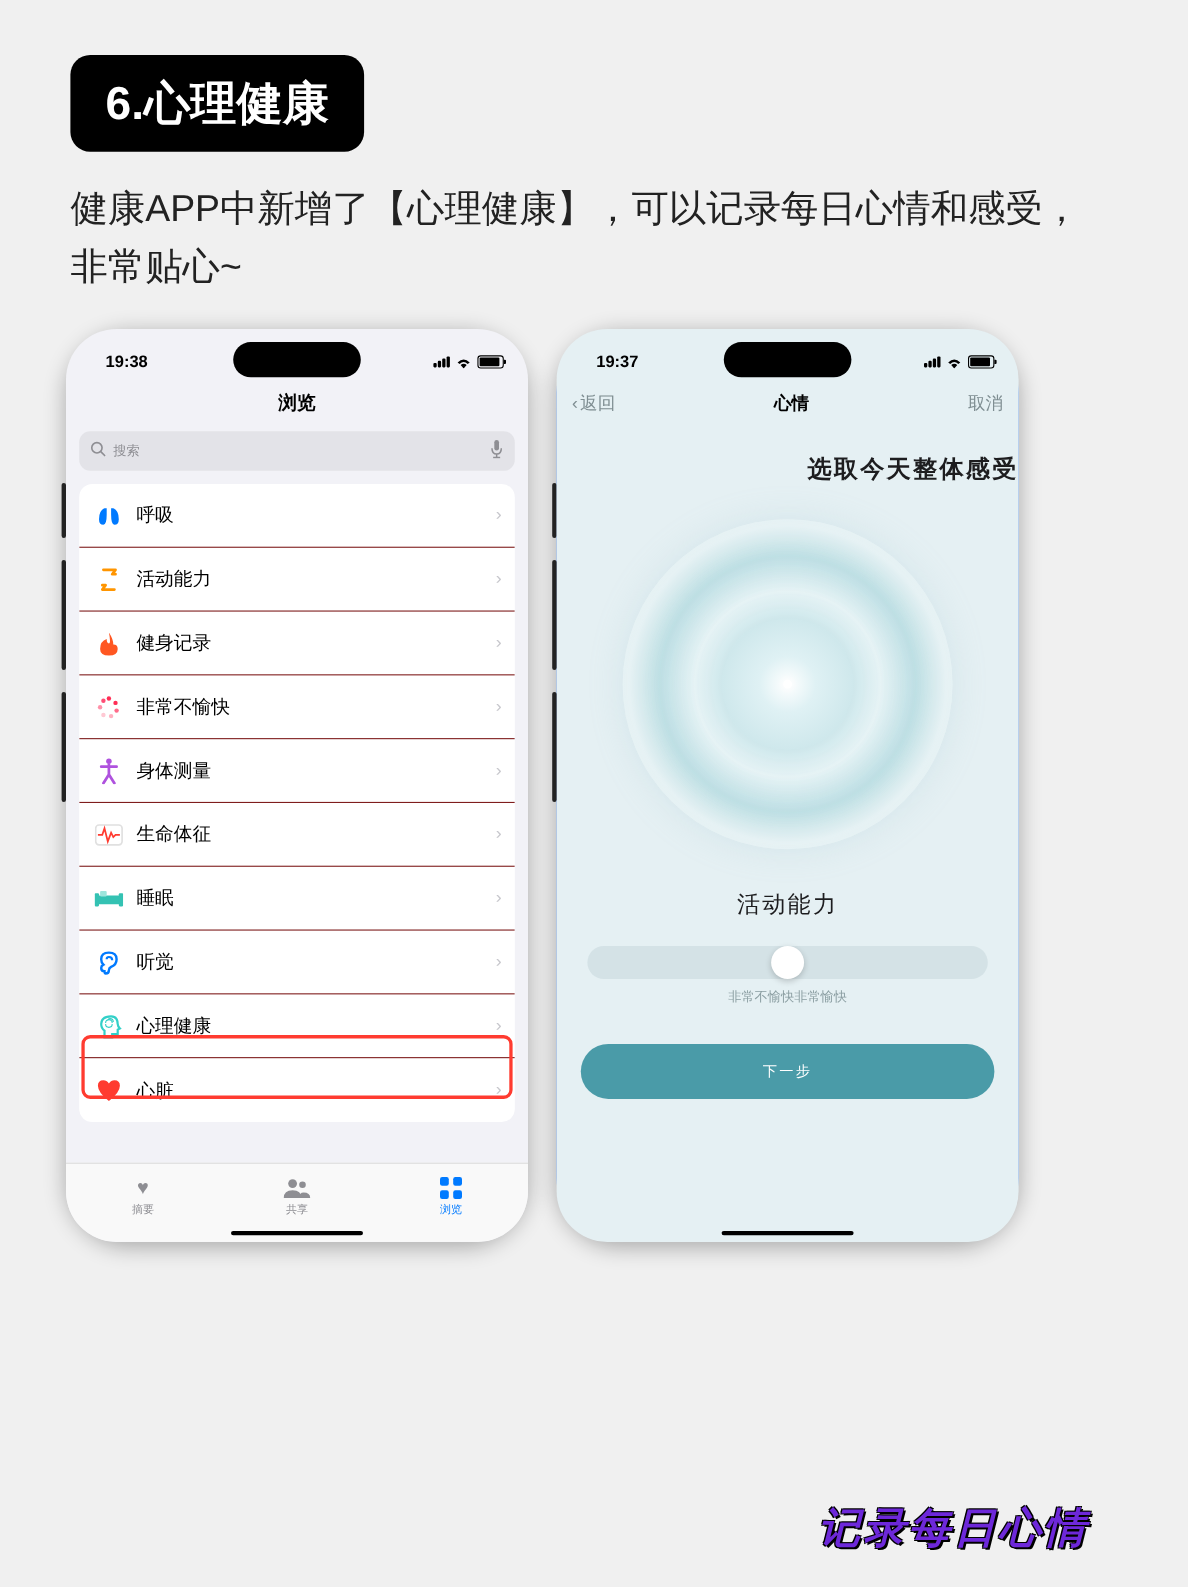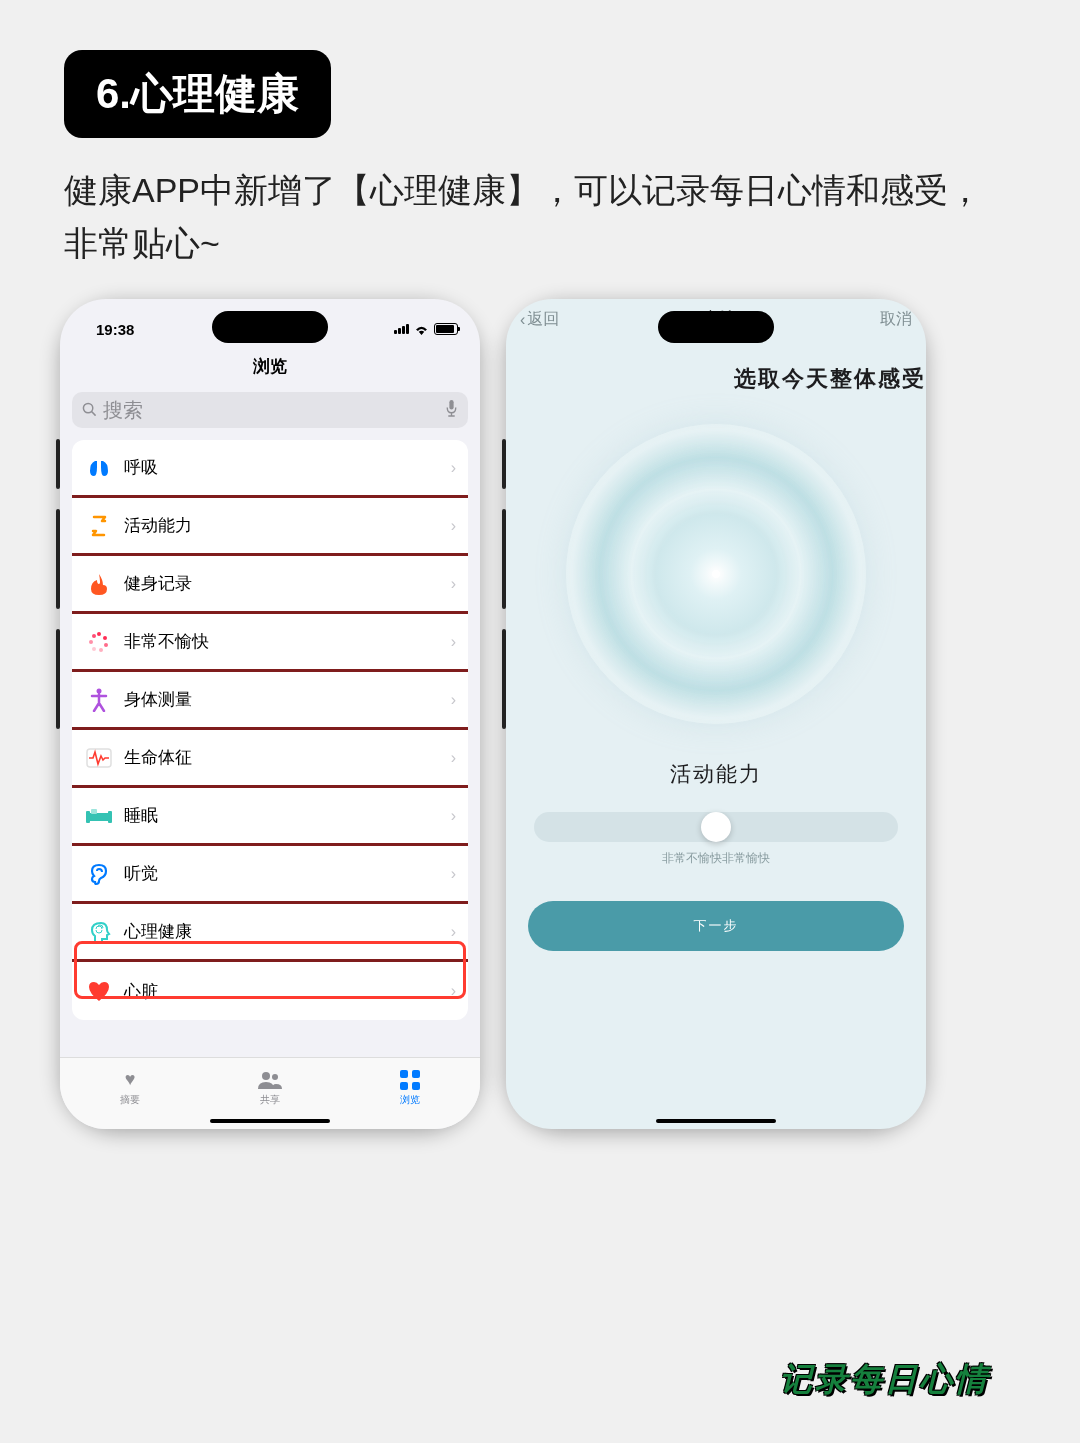--- a/index.html
+++ b/index.html
@@ -17,25 +17,25 @@
     .statusbar { display: flex; justify-content: space-between; align-items: center; padding: 12px 22px 0 36px; height: 48px; font-size: 15px; font-weight: 600; color: #000; }
     .sb-right { display: flex; align-items: center; gap: 5px; }
     .signal { display: flex; align-items: flex-end; gap: 1px; }
     .signal span { width: 3px; background: #000; border-radius: 1px; }
     .signal .b1{height:4px}.signal .b2{height:6px}.signal .b3{height:8px}.signal .b4{height:10px}
     .wifi-icon { width: 15px; height: 11px; }
     .battery { width: 24px; height: 12px; border: 1.5px solid #000; border-radius: 3px; position: relative; }
     .battery::after { content: ''; position: absolute; right: -3px; top: 3px; width: 2px; height: 4px; background: #000; border-radius: 0 1px 1px 0; }
     .battery-fill { position: absolute; left: 1px; top: 1px; bottom: 1px; width: 80%; background: #000; border-radius: 1px; }
     .nav-title { text-align: center; font-size: 17px; font-weight: 600; padding: 8px 0; }
-    .searchbar { margin: 6px 12px 12px; background: #e3e3e8; border-radius: 10px; height: 36px; display: flex; align-items: center; padding: 0 10px; color: #8e8e93; font-size: 20px; }
+    .searchbar { margin: 6px 12px 12px; background: #e3e3e8; border-radius: 10px; height: 36px; display: flex; align-items: center; padding: 0 10px; color: #8e8e93; font-size: 12px; }
     .searchbar .mag { margin-right: 6px; }
     .searchbar .mic { margin-left: auto; }
     .list { background: #fff; margin: 0 12px; border-radius: 12px; overflow: hidden; }
-    .row { display: flex; align-items: center; height: 58px; padding: 0 12px; border-bottom: 3px solid #7f1d1d; position: relative; }
+    .row { display: flex; align-items: center; height: 58px; padding: 0 12px; border-bottom: 1px solid #7f1d1d; position: relative; }
     .row:last-child { border-bottom: none; }
     .row .rico { width: 30px; height: 30px; display: flex; align-items: center; justify-content: center; font-size: 20px; }
     .row .rlabel { font-size: 17px; margin-left: 10px; color: #000; }
     .row .chev { margin-left: auto; color: #c7c7cc; font-size: 16px; }
     .highlight { position: absolute; left: 14px; right: 14px; bottom: 130px; height: 58px; border: 3px solid #ff3b30; border-radius: 8px; pointer-events: none; }
     .tabbar { position: absolute; bottom: 0; left: 0; right: 0; height: 72px; background: #f9f9f9; border-top: 1px solid #ddd; display: flex; justify-content: space-around; align-items: center; padding-bottom: 12px; }
     .tabitem { display: flex; flex-direction: column; align-items: center; gap: 2px; font-size: 10px; color: #8e8e93; }
     .tabitem.active { color: #007aff; }
     .tabicon { width: 26px; height: 22px; display: flex; align-items: center; justify-content: center; font-size: 18px; }
     .home-ind { position: absolute; bottom: 6px; left: 50%; transform: translateX(-50%); width: 120px; height: 4px; background: #000; border-radius: 2px; }
@@ -43,21 +43,21 @@
     .mood-nav .nb { display: flex; align-items: center; gap: 2px; }
     .mood-nav .title { font-weight: 700; color: #000; }
     .mood-heading { text-align: right; font-size: 22px; font-weight: 600; color: #1d1d1f; margin: 24px 0 0; letter-spacing: 2px; }
     .mood-orb { position: relative; width: 300px; height: 300px; margin: 30px auto 0; border-radius: 50%; background: radial-gradient(circle at 50% 50%, #fff 0%, #dff1f4 12%, #cfe8ec 28%, #e8f4f6 40%, #c2e2e7 55%, #ecf6f8 68%, #d7ecef 80%, #e9f4f6 100%); box-shadow: inset 0 0 40px rgba(255,255,255,.8), inset 0 0 80px rgba(120,180,190,.3), 0 0 30px rgba(160,200,210,.25); }
     .mood-orb::after { content: ''; position: absolute; left: 50%; top: 50%; width: 8px; height: 8px; background: #fff; border-radius: 50%; transform: translate(-50%,-50%); box-shadow: 0 0 8px #fff; }
     .mood-level { text-align: center; font-size: 21px; font-weight: 500; color: #1d1d1f; margin-top: 36px; letter-spacing: 2px; }
     .slider { margin: 24px 28px 0; height: 30px; background: rgba(180,200,205,.35); border-radius: 15px; position: relative; }
     .slider .knob { position: absolute; left: 50%; top: 50%; transform: translate(-50%,-50%); width: 30px; height: 30px; background: #fff; border-radius: 50%; box-shadow: 0 2px 6px rgba(0,0,0,.2); }
     .slider-labels { display: flex; justify-content: center; margin: 8px 30px 0; font-size: 12px; color: #8a9da1; }
     .next-btn { margin: 34px 22px 0; height: 50px; background: #4a9ba8; color: #fff; border-radius: 25px; display: flex; align-items: center; justify-content: center; font-size: 13px; letter-spacing: 2px; }
-    .caption { position: absolute; bottom: 41px; right: 90px; font-size: 32px; font-weight: bold; font-style: italic; color: #15803d; text-shadow: 2px 2px 0 #000, -1px -1px 0 #000, 1px -1px 0 #000, -1px 1px 0 #000; letter-spacing: 3px; }
+    .caption { position: absolute; bottom: 28px; right: 90px; font-size: 38px; font-weight: bold; font-style: italic; color: #6d28d9; text-shadow: 2px 2px 0 #000, -1px -1px 0 #000, 1px -1px 0 #000, -1px 1px 0 #000; letter-spacing: 3px; }
   </style>
 </head>
 <body>
 
 
 
 <div class="section-title">6.心理健康</div>
 <div class="description">健康APP中新增了【心理健康】，可以记录每日心情和感受，非常贴心~</div>
 
 <div class="phones">
@@ -226,20 +226,37 @@
             <span>浏览</span>
           </div>
       </div>
       <div class="home-ind"></div>
     </div>
   </div>
 
   <div class="phone">
     <div class="island"></div>
     <div class="screen right">
+      <div class="statusbar">
+        <span>19:37</span>
+        <div class="sb-right">
+          <div class="signal">
+              <span class="b1"></span>
+              <span class="b2"></span>
+              <span class="b3"></span>
+              <span class="b4"></span>
+            </div>
+          <svg class="wifi-icon" viewBox="0 0 16 12">
+              <path d="M8 12 L5 8.5 Q8 6 11 8.5 Z M2 6 Q8 0 14 6 L12 7.5 Q8 3.5 4 7.5 Z" fill="#000"></path>
+            </svg>
+          <div class="battery">
+              <div class="battery-fill"></div>
+            </div>
+        </div>
+      </div>
       <div class="mood-nav">
         <div class="nb">
             <span>‹</span>
             <span>返回</span>
           </div>
         <span class="title">心情</span>
         <span>取消</span>
       </div>
       <div class="mood-heading">选取今天整体感受</div>
       <div class="mood-orb"></div>

